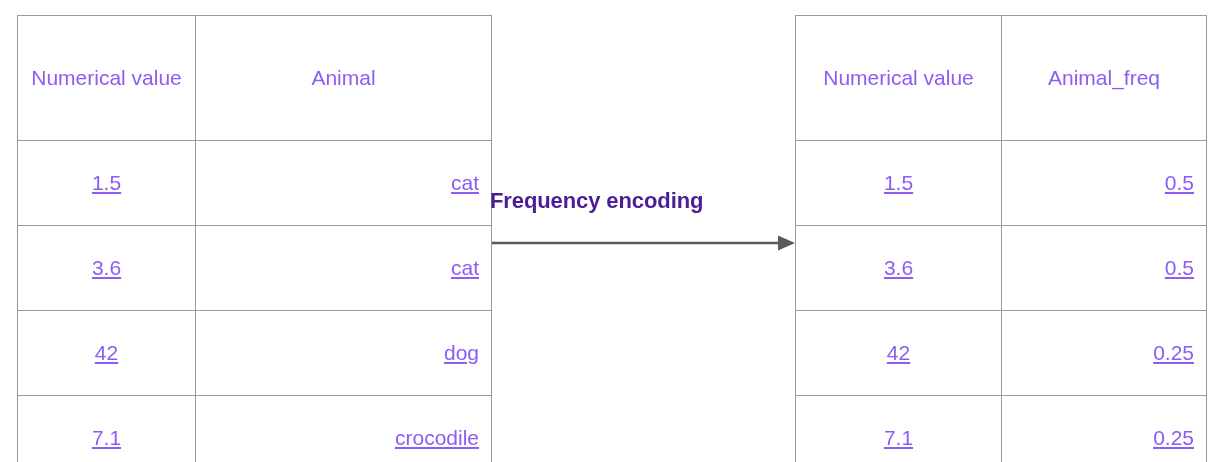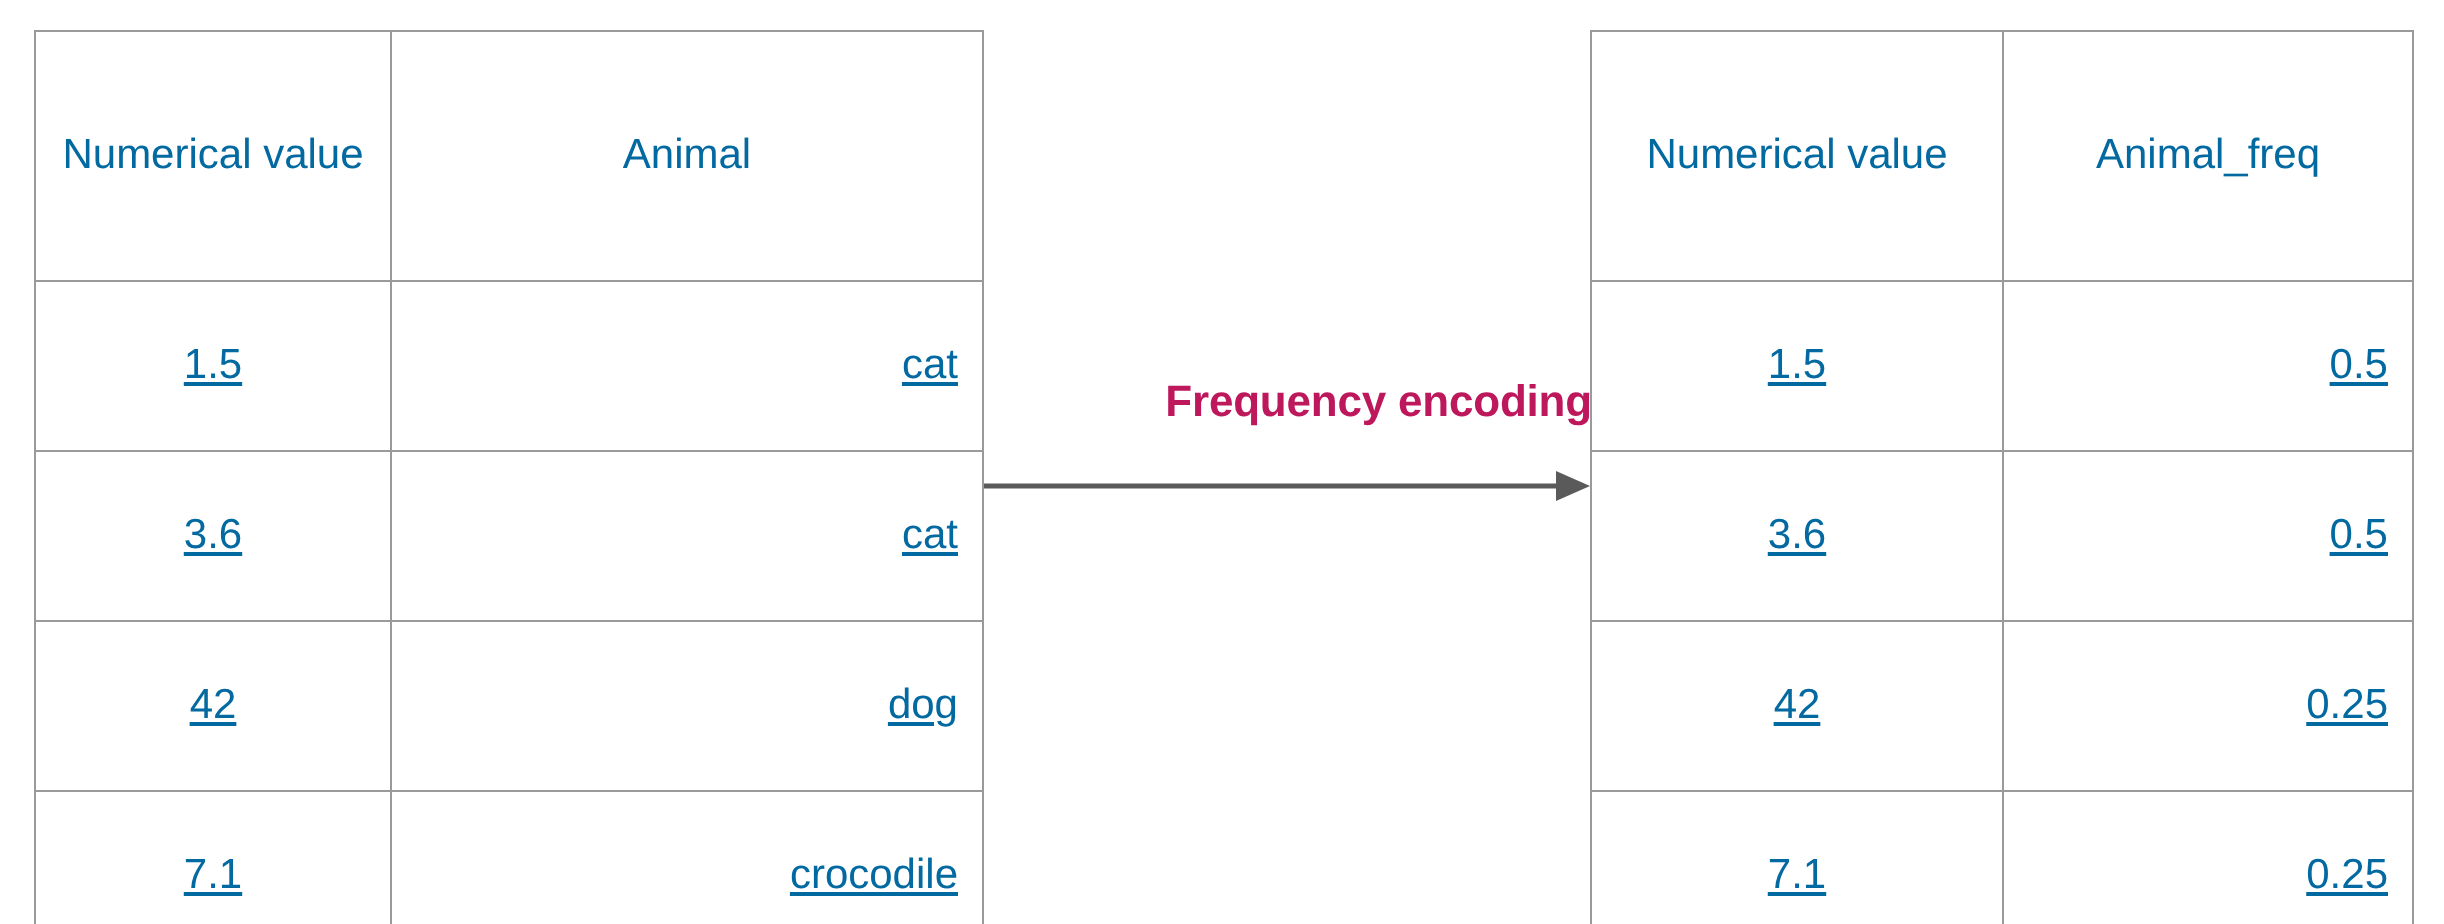--- a/index.html
+++ b/index.html
@@ -30,21 +30,21 @@
     border-collapse: collapse;
     table-layout: fixed;
     background: #ffffff;
   }
   .data-table td,
   .data-table th {
     border: 1px solid #9a9a9a;
     font-weight: normal;
     font-size: 21px;
     line-height: 1.22;
-    color: #0369a1;
+    color: #8b5cf6;
     padding: 0;
     vertical-align: middle;
     background: #ffffff;
   }
 
   .data-table thead th {
     height: 116px;
     text-align: center;
     padding: 4px 10px;
   }
@@ -88,25 +88,25 @@
     left: 490px;
     top: 188px;
     width: 306px;
     height: 72px;
   }
   .transform-label {
     position: absolute;
     left: 0;
     top: 0;
     width: 306px;
-    text-align: right;
+    text-align: left;
     font-size: 22px;
     font-weight: bold;
     letter-spacing: -0.1px;
-    color: #be185d;
+    color: #4c1d95;
     white-space: nowrap;
   }
   .transform-arrow {
     position: absolute;
     left: 0;
     top: 42px;
     width: 306px;
     height: 26px;
   }
 </style>

